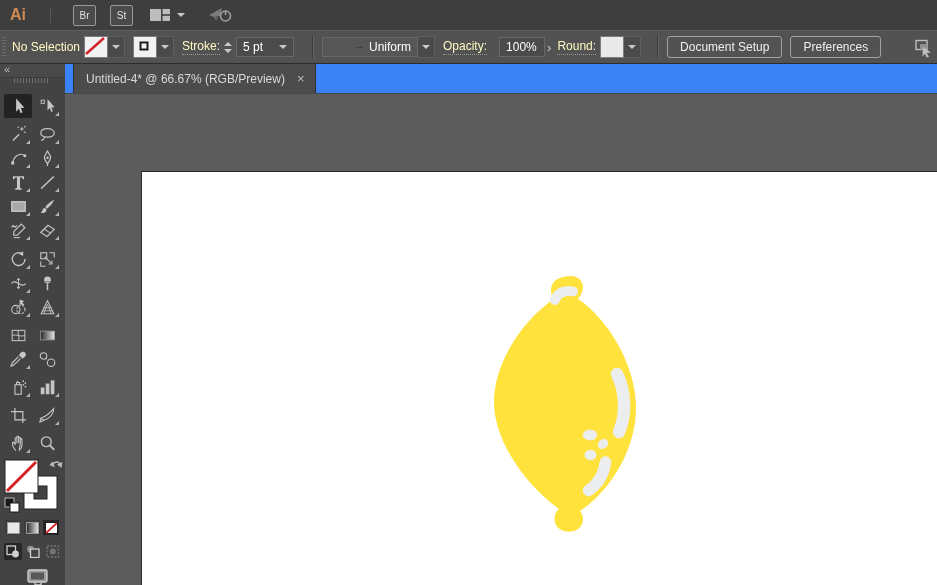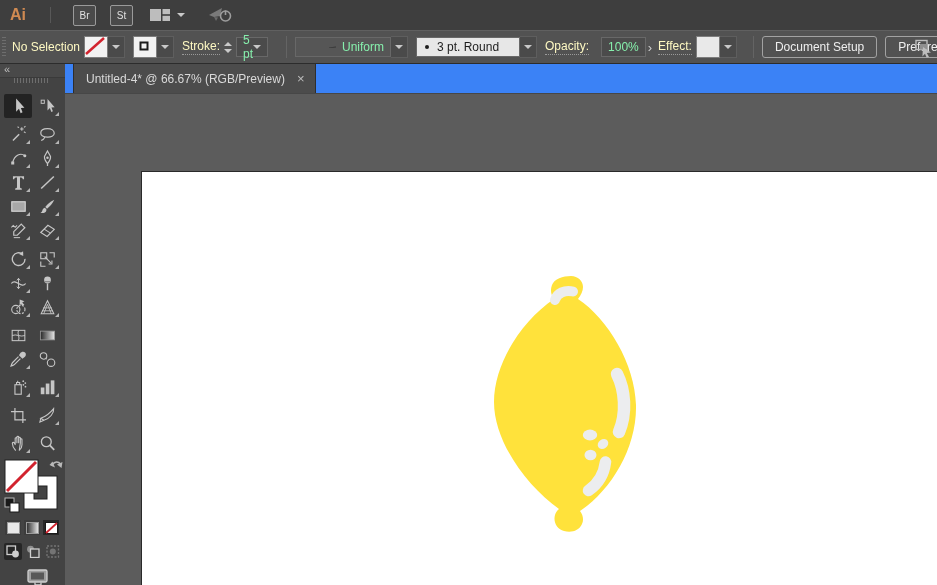--- a/index.html
+++ b/index.html
@@ -32,21 +32,21 @@
   .sel-status{width:58px;margin-right:14px;}
   .swatch-btn{width:22px;height:20px;background:#f2f2f2;border:1px solid #7d7d7d;position:relative;}
   .chev-box{width:16px;height:20px;display:flex;align-items:center;justify-content:center;
             border:1px solid #5e5e5e;border-left:none;background:#4a4a4a;}
   .combo{display:flex;align-items:center;margin-right:8px;}
   .stepper{display:flex;flex-direction:column;justify-content:center;gap:3px;margin:0 4px 0 4px;}
   .tri-up{width:0;height:0;border-left:4px solid transparent;border-right:4px solid transparent;
           border-bottom:4px solid #c9c9c9;}
   .tri-dn{width:0;height:0;border-left:4px solid transparent;border-right:4px solid transparent;
           border-top:4px solid #c9c9c9;}
-  .field{height:20px;border:1px solid #686868;background:#4b4b4b;color:#86efac;
+  .field{height:20px;border:1px solid #686868;background:#4b4b4b;color:#ffffff;
          display:flex;align-items:center;padding:0 6px;box-sizing:border-box;}
   .stroke-field{width:58px;justify-content:space-between;margin-right:10px;}
   .cb-divider{width:1px;height:22px;background:#3a3a3a;border-right:1px solid #646464;margin:0 8px;}
   .uniform-field{width:96px;justify-content:flex-start;gap:6px;background:#565656;padding-left:33px;}
   .brush-field{width:104px;background:#e7e7e7;color:#1d1d1d;gap:8px;}
   .brush-dot{width:4px;height:4px;border-radius:50%;background:#1d1d1d;margin-left:2px;}
   .opacity-field{width:46px;margin-left:12px;}
   .cb-arrow{color:#cfcfcf;font-size:13px;padding:0 6px 0 2px;}
   .style-swatch{width:22px;height:20px;background:#e9e9e9;border:1px solid #7d7d7d;margin-left:4px;}
   .cb-btn{height:22px;border:1px solid #a2a2a2;border-radius:3px;background:transparent;
@@ -158,37 +158,28 @@
         <svg width="34" height="8" viewBox="0 0 34 8">
           <polygon points="0,5.5 34,2.6 34,5.4 0,6.8" fill="#141414"></polygon>
         </svg>
         <span>Uniform</span>
       </div>
       <div class="chev-box">
           <span class="chev"></span>
         </div>
     </div>
 
-    <div class="combo">
-      <div class="field brush-field">
-        <span class="brush-dot"></span>
-        <span>3 pt. Round</span>
-      </div>
-      <div class="chev-box">
-          <span class="chev"></span>
-        </div>
-    </div>
 
     <span class="cb-label cb-link">Opacity:</span>
     <div class="field opacity-field">
       <span>100%</span>
     </div>
     <span class="cb-arrow">›</span>
 
-    <span class="cb-label cb-link">Effect:</span>
+    <span class="cb-label cb-link">Round:</span>
     <div class="combo">
       <div class="style-swatch"></div>
       <div class="chev-box">
           <span class="chev"></span>
         </div>
     </div>
 
     <div class="cb-divider"></div>
 
     <button class="cb-btn">Document Setup</button>

